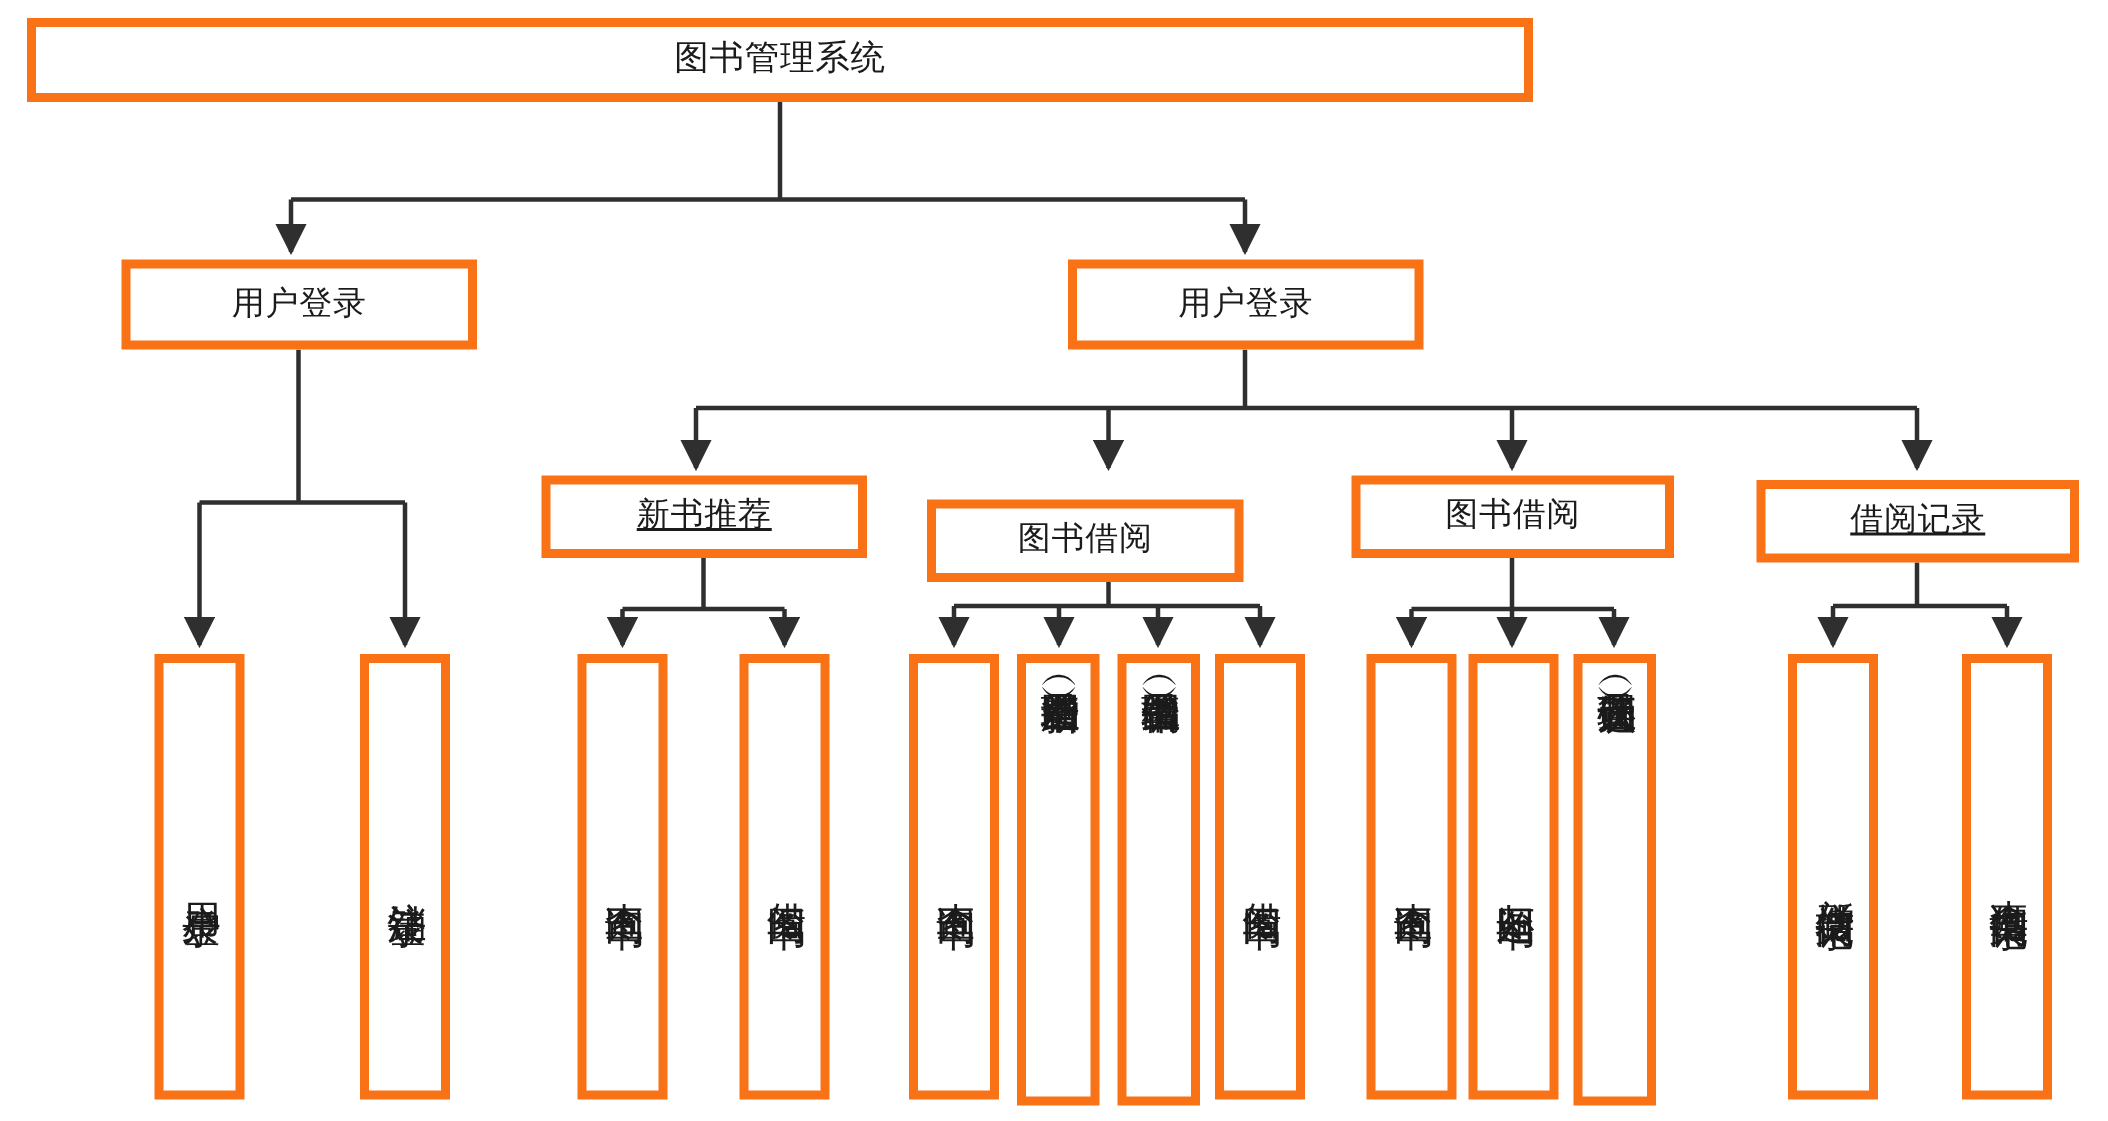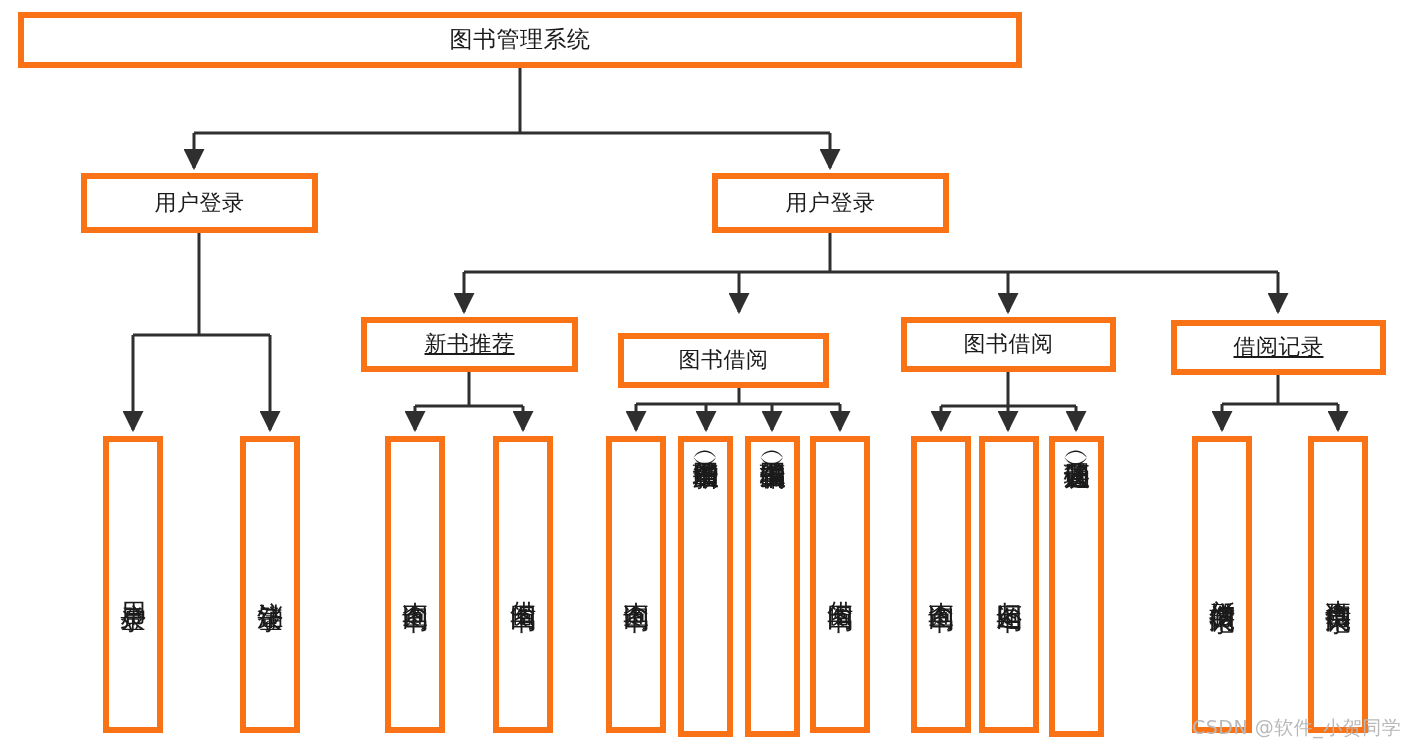--- a/index.html
+++ b/index.html
@@ -199,15 +199,14 @@
   </div>
 
   <div class="node v-node centered" style="left:1192px; top:436px; width:60px; height:297px;">
     <span class="label">新增借阅记录</span>
   </div>
 
   <div class="node v-node centered" style="left:1308px; top:436px; width:60px; height:297px;">
     <span class="label">查询借阅记录</span>
   </div>
 
-  <div id="watermark">CSDN @软件_小贺同学</div>
 
 </div>
 
 </body></html>

